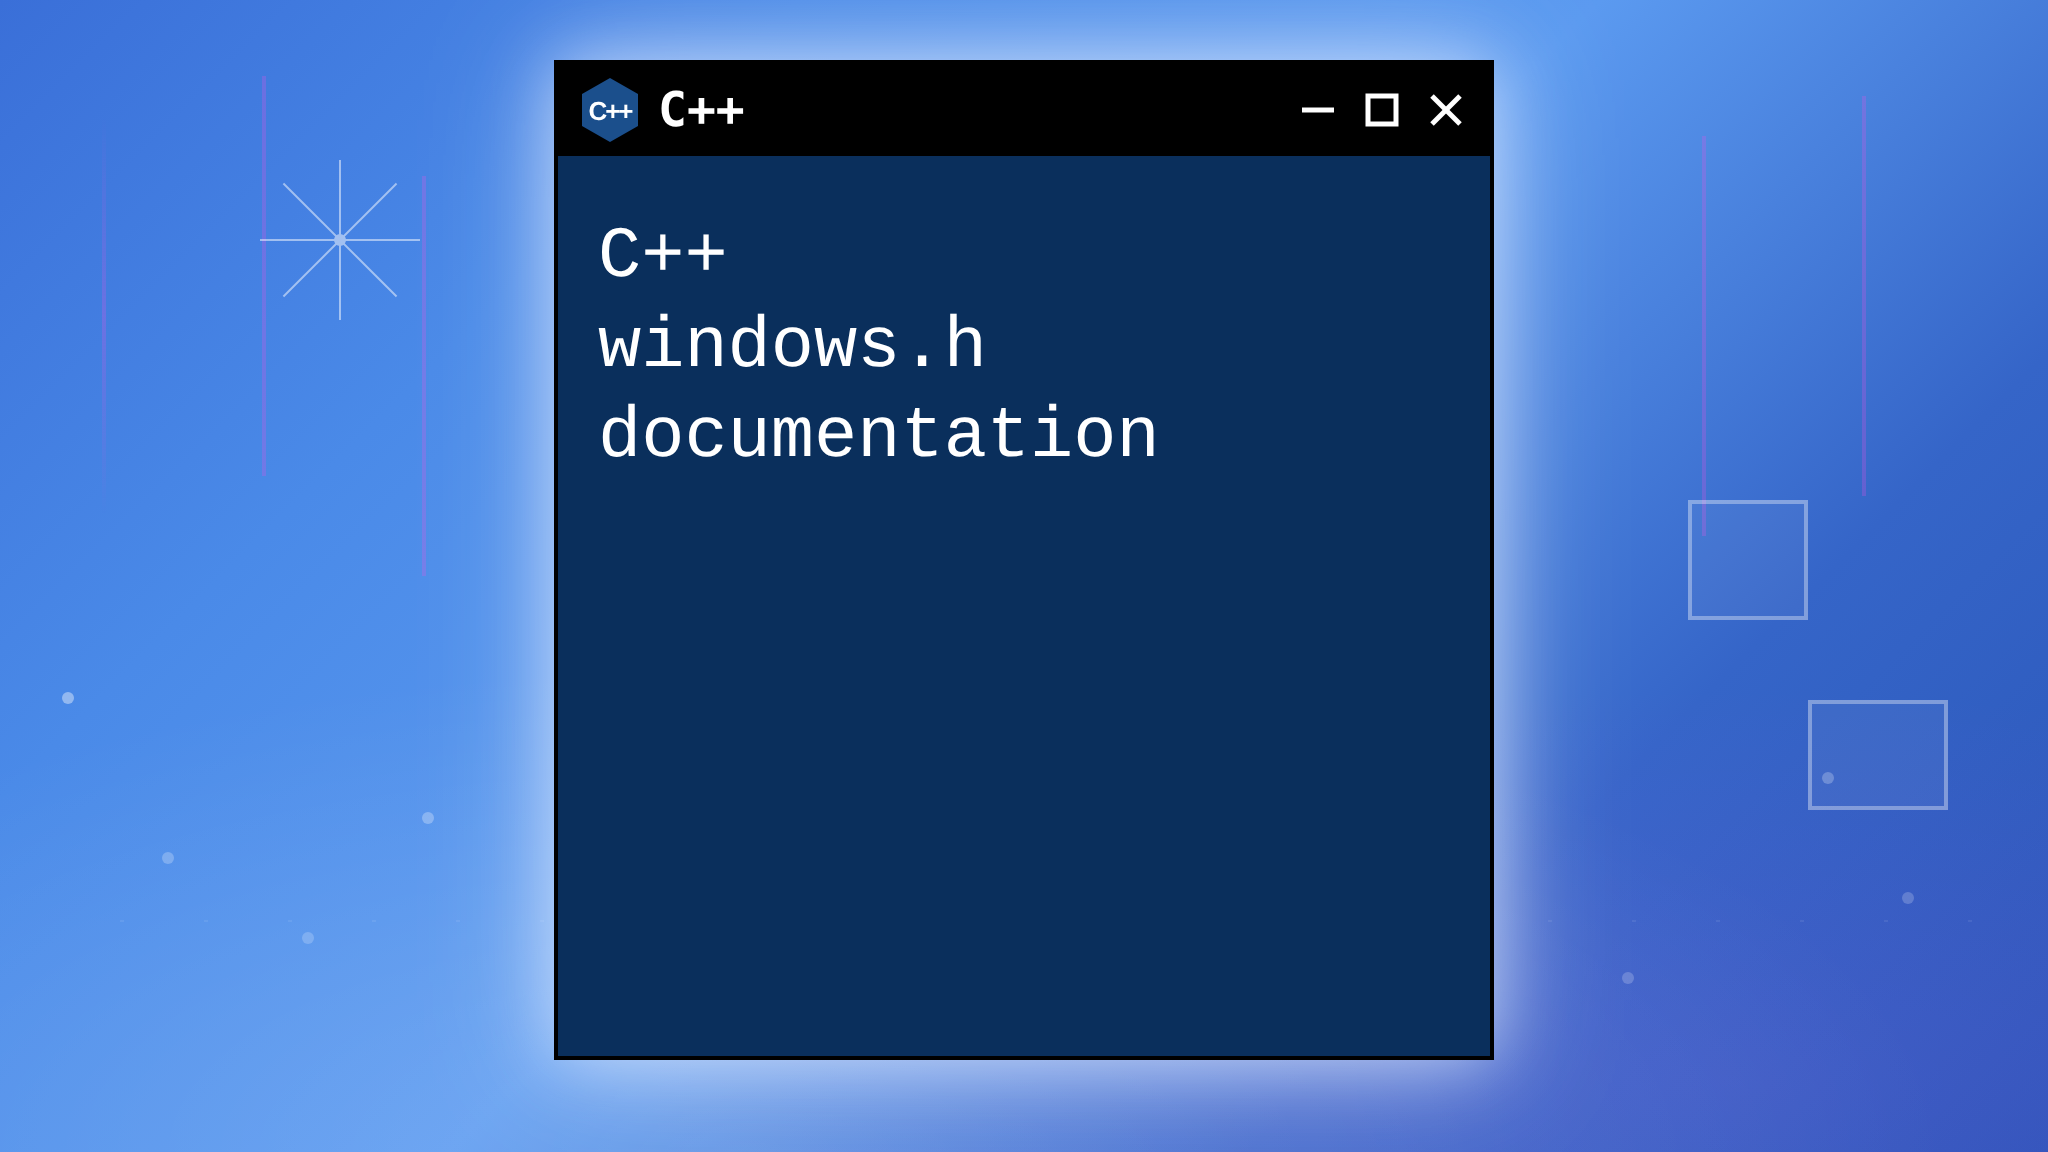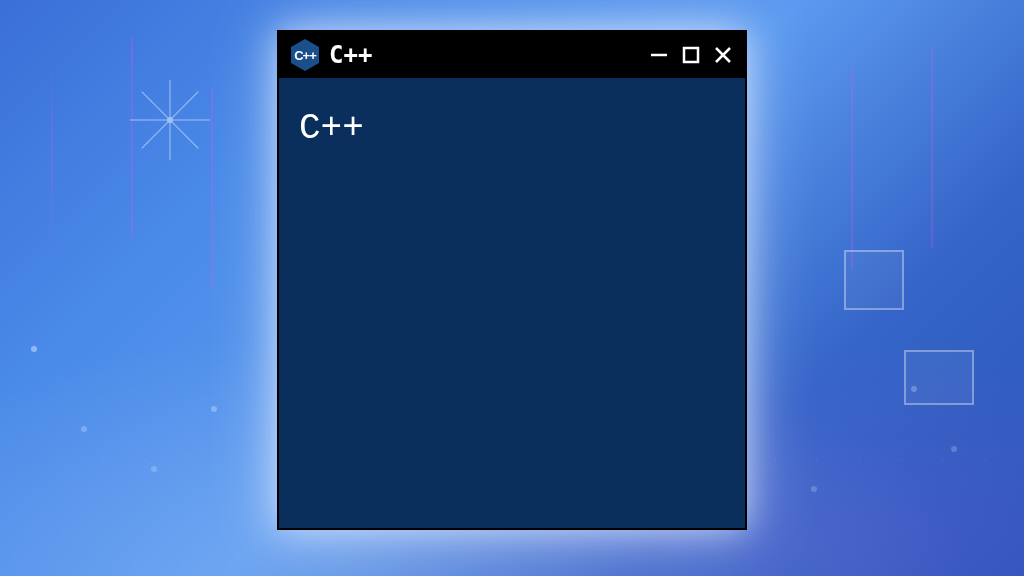--- a/index.html
+++ b/index.html
@@ -236,14 +236,16 @@
         <rect x="3" y="3" width="14" height="14"></rect>
       </svg>
       <svg class="ctrl" viewBox="0 0 20 20">
         <line x1="3" y1="3" x2="17" y2="17"></line>
         <line x1="17" y1="3" x2="3" y2="17"></line>
       </svg>
     </div>
   </div>
   <div class="terminal-body">
     <span class="terminal-line">C++</span>
+    <span class="terminal-line">windows.h</span>
+    <span class="terminal-line">documentation</span>
   </div>
 </div>
 
 </body></html>

